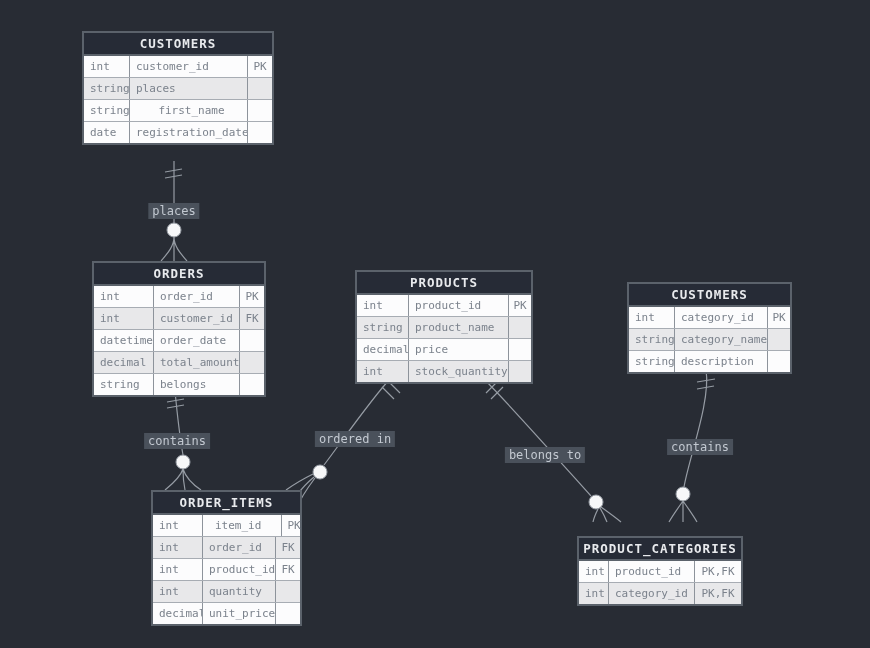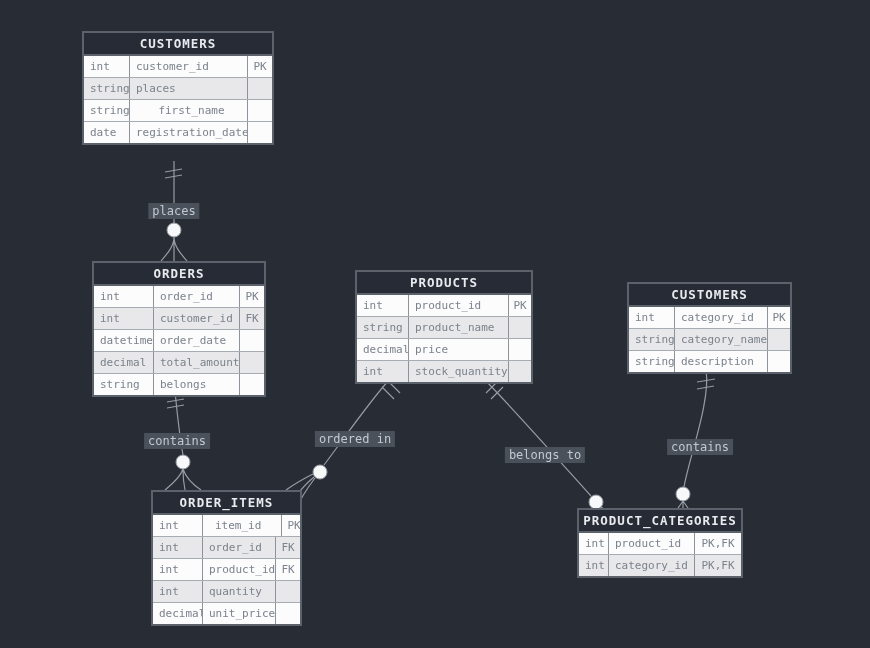--- a/index.html
+++ b/index.html
@@ -126,21 +126,21 @@
         <div class="trow"><span class="cell c-type" style="width: 46px;">string</span><span class="cell c-name" style="width: 93px;">description</span><span class="cell c-key" style="width: 22px;"></span></div>
       </div>
       <div class="etable" style="left: 151px; top: 490px; width: 147px;">
         <div class="thead">ORDER_ITEMS</div>
         <div class="trow"><span class="cell c-type" style="width: 50px;">int</span><span class="cell c-name" style="width: 73px; margin-left: 6px;">item_id</span><span class="cell c-key" style="width: 24px;">PK</span></div>
         <div class="trow alt"><span class="cell c-type" style="width: 50px;">int</span><span class="cell c-name" style="width: 73px;">order_id</span><span class="cell c-key" style="width: 24px;">FK</span></div>
         <div class="trow"><span class="cell c-type" style="width: 50px;">int</span><span class="cell c-name" style="width: 73px;">product_id</span><span class="cell c-key" style="width: 24px;">FK</span></div>
         <div class="trow alt"><span class="cell c-type" style="width: 50px;">int</span><span class="cell c-name" style="width: 73px;">quantity</span><span class="cell c-key" style="width: 24px;"></span></div>
         <div class="trow"><span class="cell c-type" style="width: 50px;">decimal</span><span class="cell c-name" style="width: 73px;">unit_price</span><span class="cell c-key" style="width: 24px;"></span></div>
       </div>
-      <div class="etable" style="left: 577px; top: 508px; width: 162px;">
+      <div class="etable" style="left: 577px; top: 536px; width: 162px;">
         <div class="thead">PRODUCT_CATEGORIES</div>
         <div class="trow"><span class="cell c-type" style="width: 30px;">int</span><span class="cell c-name" style="width: 86px;">product_id</span><span class="cell c-key" style="width: 46px;">PK,FK</span></div>
         <div class="trow alt"><span class="cell c-type" style="width: 30px;">int</span><span class="cell c-name" style="width: 86px;">category_id</span><span class="cell c-key" style="width: 46px;">PK,FK</span></div>
       </div>
     </div>
 
   <div class="edge-label" style="left:174px;top:211px">places</div>
   <div class="edge-label" style="left:177px;top:441px">contains</div>
   <div class="edge-label" style="left:355px;top:439px">ordered in</div>
   <div class="edge-label" style="left:545px;top:455px">belongs to</div>

